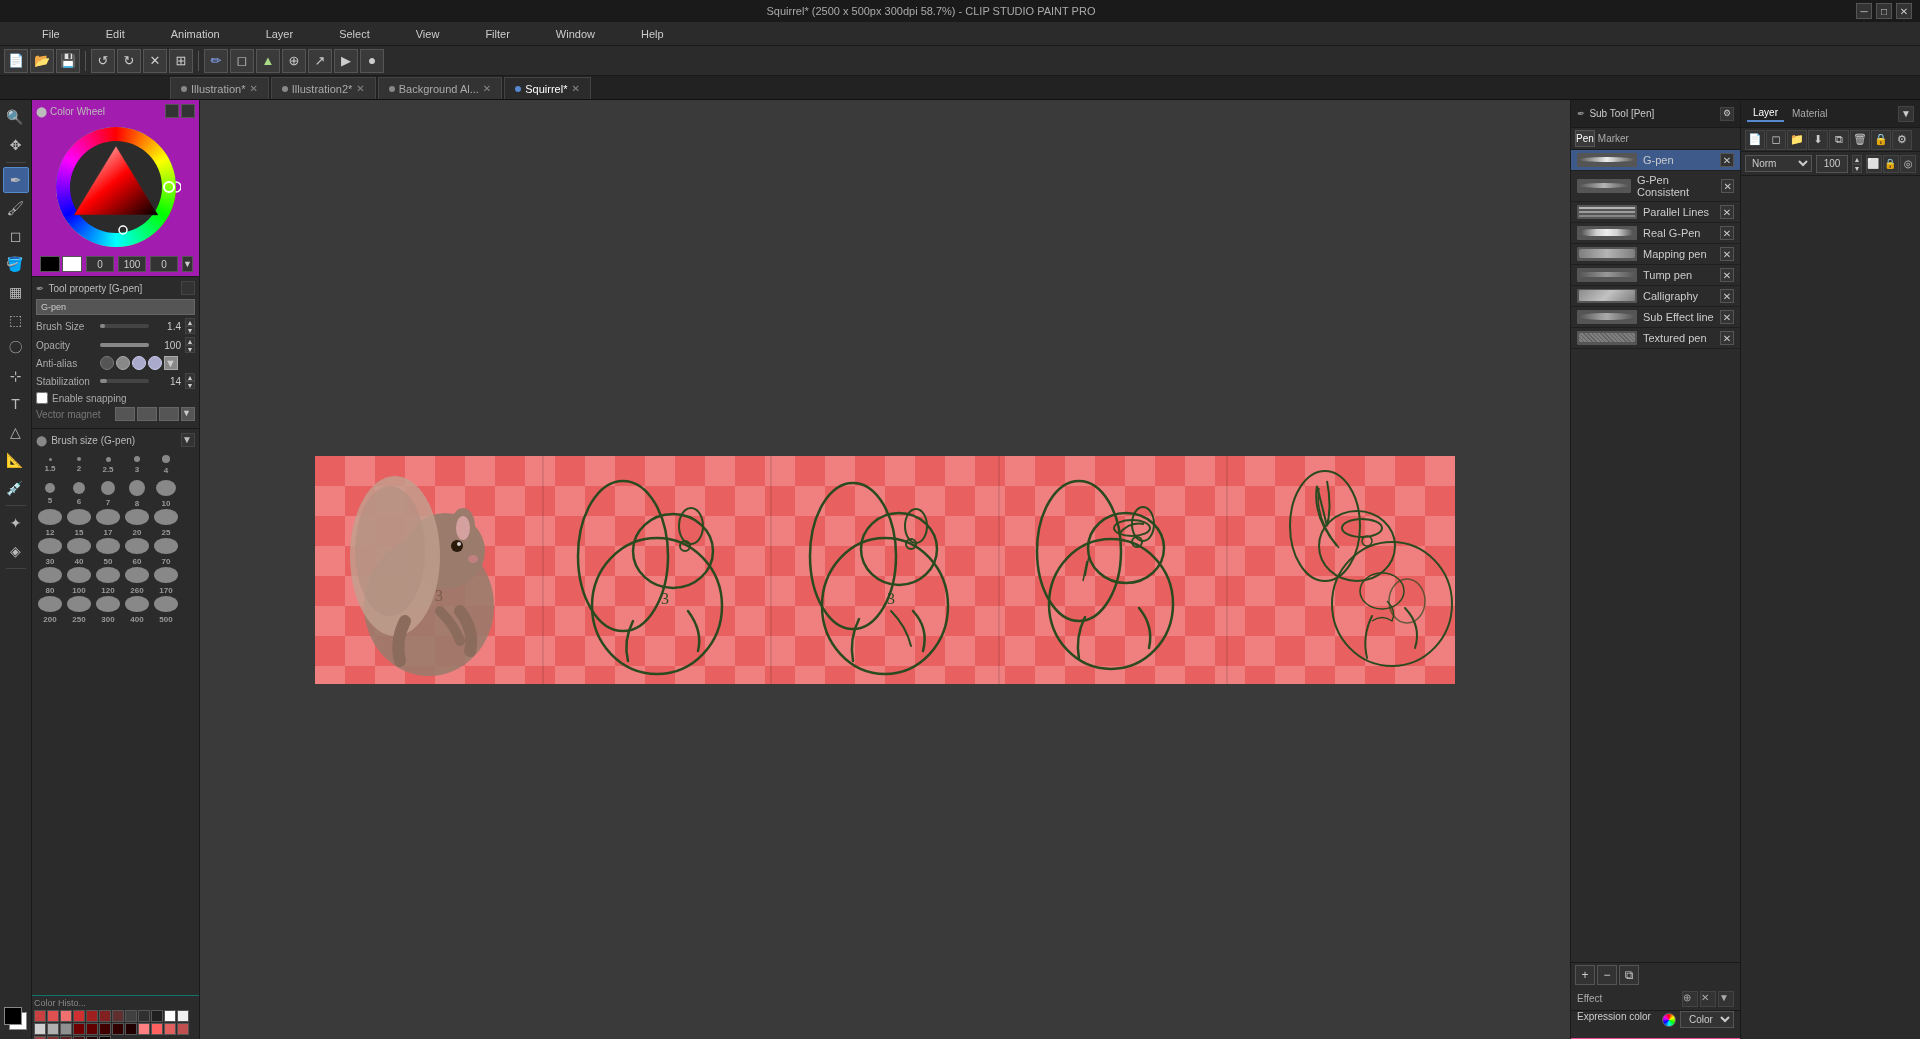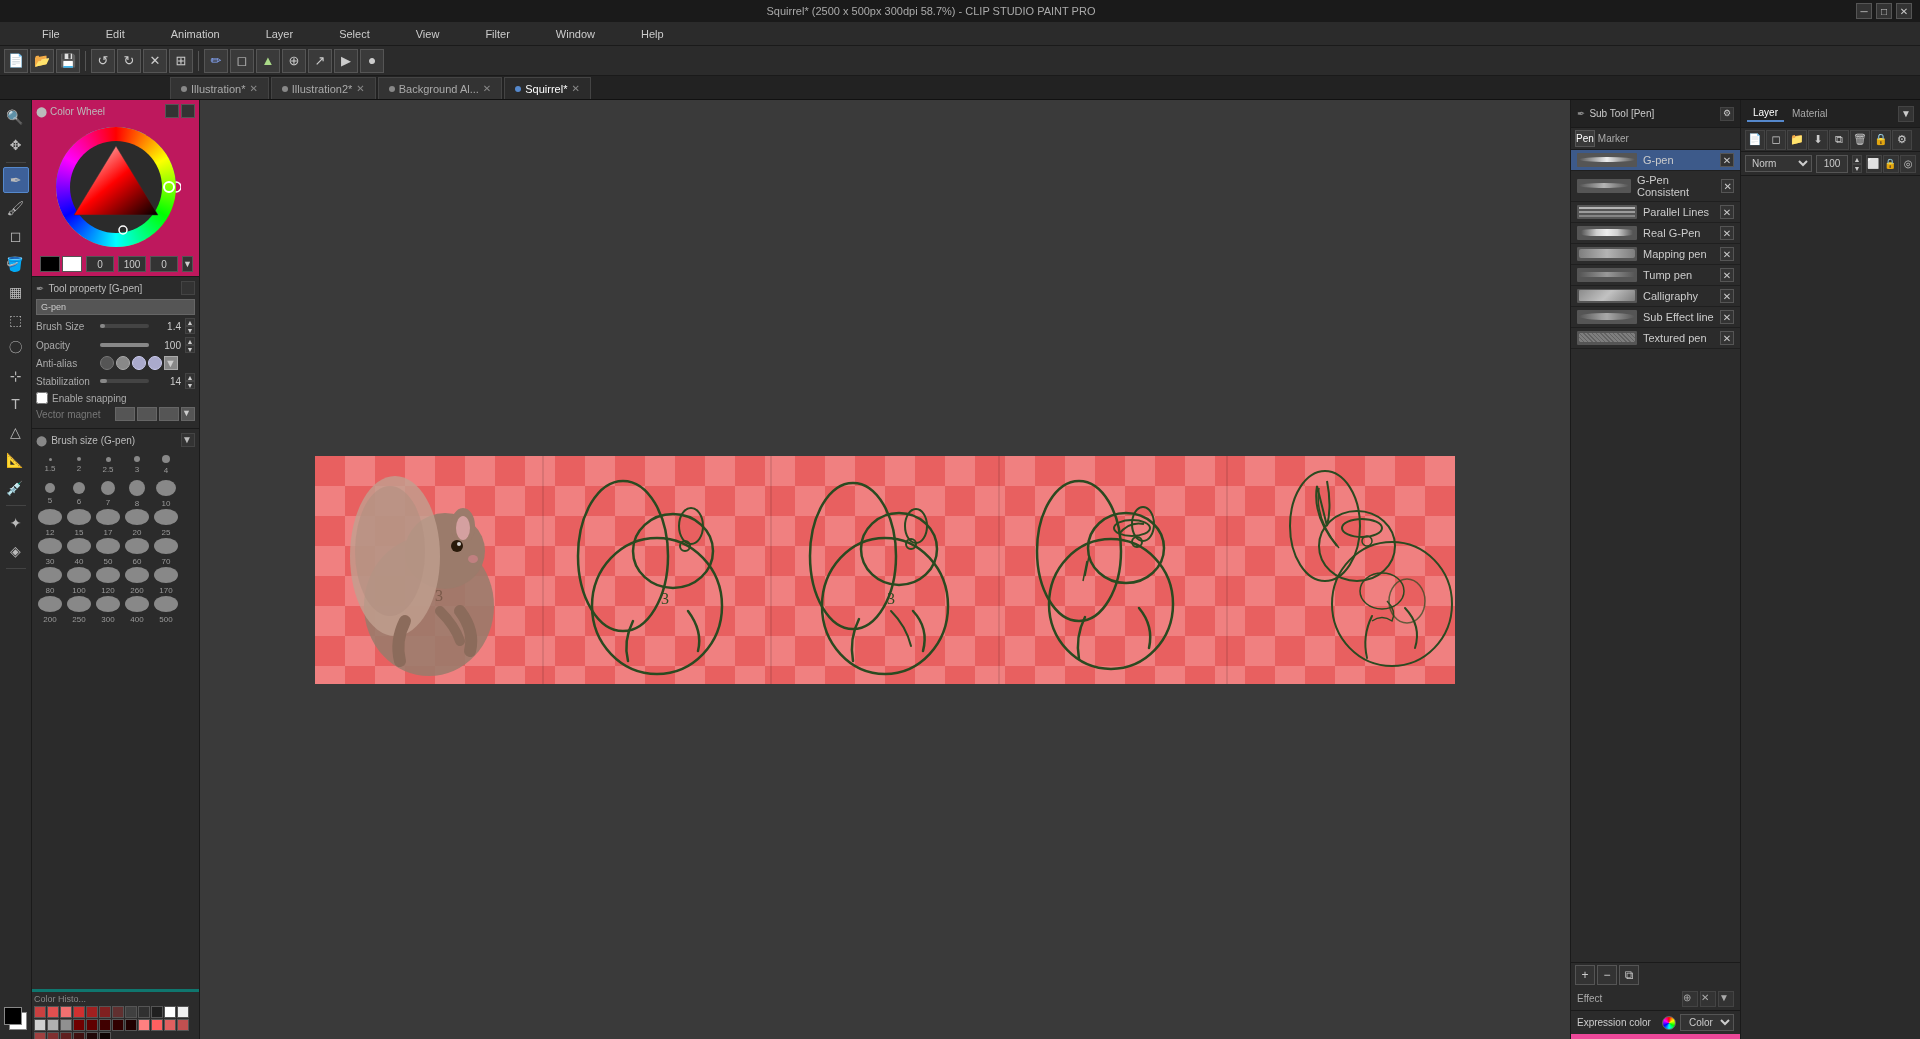--- a/index.html
+++ b/index.html
@@ -205,21 +205,21 @@
       background: #2b2b2b;
       border-right: 1px solid #1a1a1a;
       display: flex;
       flex-direction: column;
       flex-shrink: 0;
       overflow: hidden;
     }
 
     
     #color-wheel-panel {
-      background: #be185d;
+      background: #a21caf;
       padding: 4px;
       border-bottom: 1px solid #1a1a1a;
     }
     #color-wheel-header {
       display: flex;
       align-items: center;
       justify-content: space-between;
       margin-bottom: 4px;
       font-size: 10px;
       color: #bbb;
@@ -313,26 +313,27 @@
       cursor: pointer;
     }
     .brush-dot {
       border-radius: 50%;
       background: #888;
     }
     .brush-dot-label {
       font-size: 8px;
       color: #999;
       margin-top: 3px;
+      font-weight: bold;
     }
 
     
     #color-history {
-      height: 50px;
-      border-top: 3px solid #0f766e;
+      height: 44px;
+      border-top: 1px solid #0f766e;
       padding: 2px;
     }
     #color-history-label {
       font-size: 9px;
       color: #888;
       margin-bottom: 2px;
     }
     .color-history-row {
       display: flex;
       flex-wrap: wrap;
@@ -493,23 +494,23 @@
       padding: 0 6px;
       border-bottom: 1px solid #1a1a1a;
       font-size: 10px;
       color: #aaa;
     }
 
     
     #expr-color-row {
       height: 28px;
       display: flex;
-      align-items: center;
+      align-items: flex-start;
       padding: 0 6px;
-      border-bottom: 5px solid #ec4899;
+      border-bottom: 1px solid #ec4899;
       gap: 3px;
       font-size: 10px;
     }
     .expr-color-select {
       background: #333;
       border: 1px solid #555;
       color: #ccc;
       font-size: 10px;
       padding: 1px 4px;
     }

